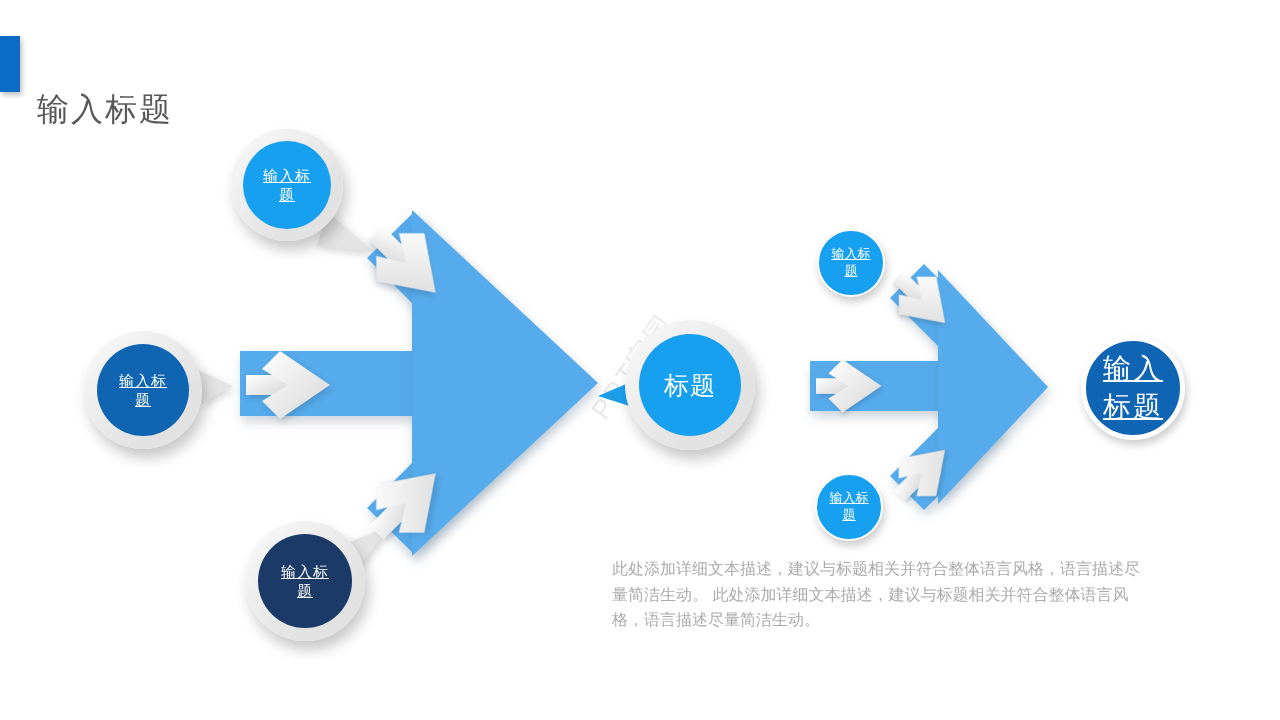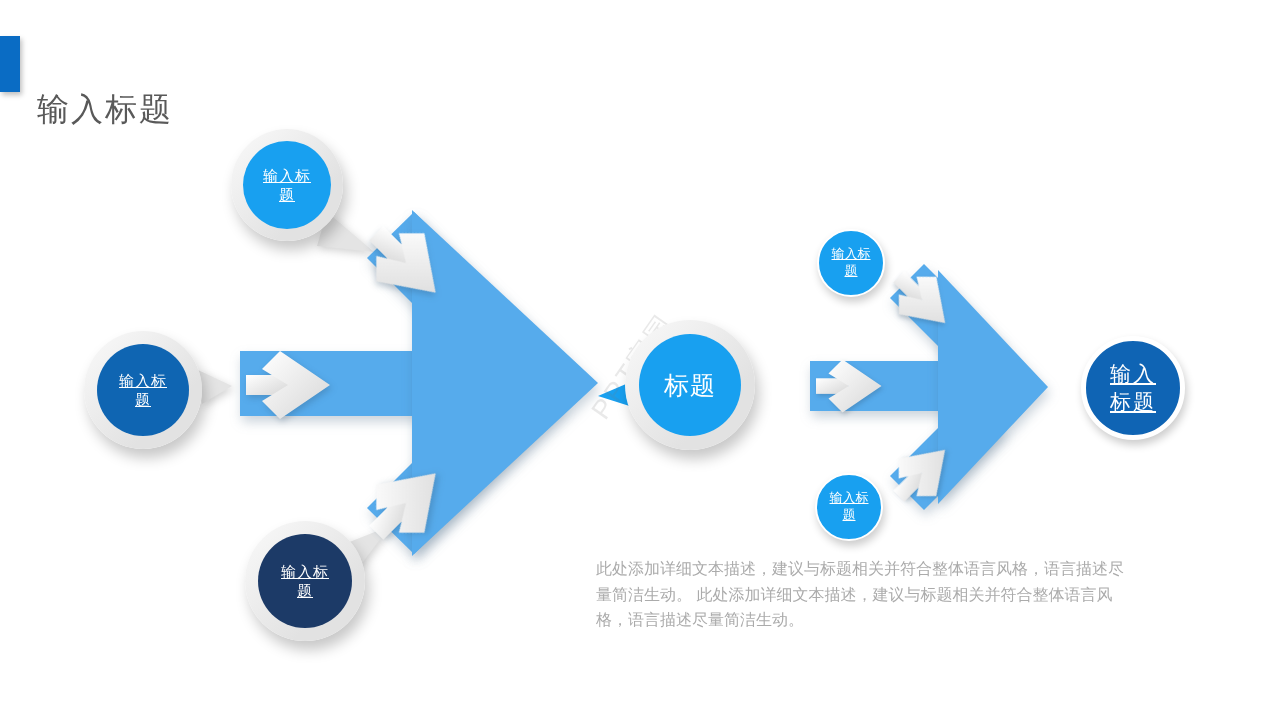--- a/index.html
+++ b/index.html
@@ -39,21 +39,21 @@
     display:flex;align-items:center;justify-content:center;text-align:center;
     color:#fff;
   }
   .lines{line-height:1.28;text-decoration:underline;}
   
   .watermark{
     left:598px;top:398px;color:rgba(120,120,120,.16);font-size:27px;letter-spacing:3px;
     transform:rotate(-55deg);transform-origin:left center;white-space:nowrap;
   }
   .desc{
-    left:596px;top:556px;width:540px;font-size:16px;line-height:1.6;color:#ABABAB;
+    left:612px;top:556px;width:540px;font-size:16px;line-height:1.6;color:#ABABAB;
     text-align:left;
   }
 </style>
 </head>
 <body>
 
 <div class="abs title-bar"></div>
 <div class="abs slide-title">输入标题</div>
 
 <svg class="abs layer" width="1280" height="720" viewBox="0 0 1280 720">
@@ -137,20 +137,20 @@
   </div>
 </div>
 
 <div class="abs small-circle" style="left:815px;top:473px;width:64px;height:64px;font-size:13px;">
   <div class="lines">
     <div>输入标</div>
     <div>题</div>
   </div>
 </div>
 
-<div class="abs small-circle" style="left:1081px;top:336px;width:94px;height:94px;font-size:21px;border-width:5px;background:#0F64B4;">
+<div class="abs small-circle" style="left:1081px;top:336px;width:94px;height:94px;font-size:28px;border-width:5px;background:#0F64B4;">
   <div class="lines" style="line-height:1.35;letter-spacing:2px;">
     <div>输入</div>
     <div>标题</div>
   </div>
 </div>
 
 <div class="abs desc"> 此处添加详细文本描述，建议与标题相关并符合整体语言风格，语言描述尽量简洁生动。 此处添加详细文本描述，建议与标题相关并符合整体语言风格，语言描述尽量简洁生动。</div>
 
 </body></html>

